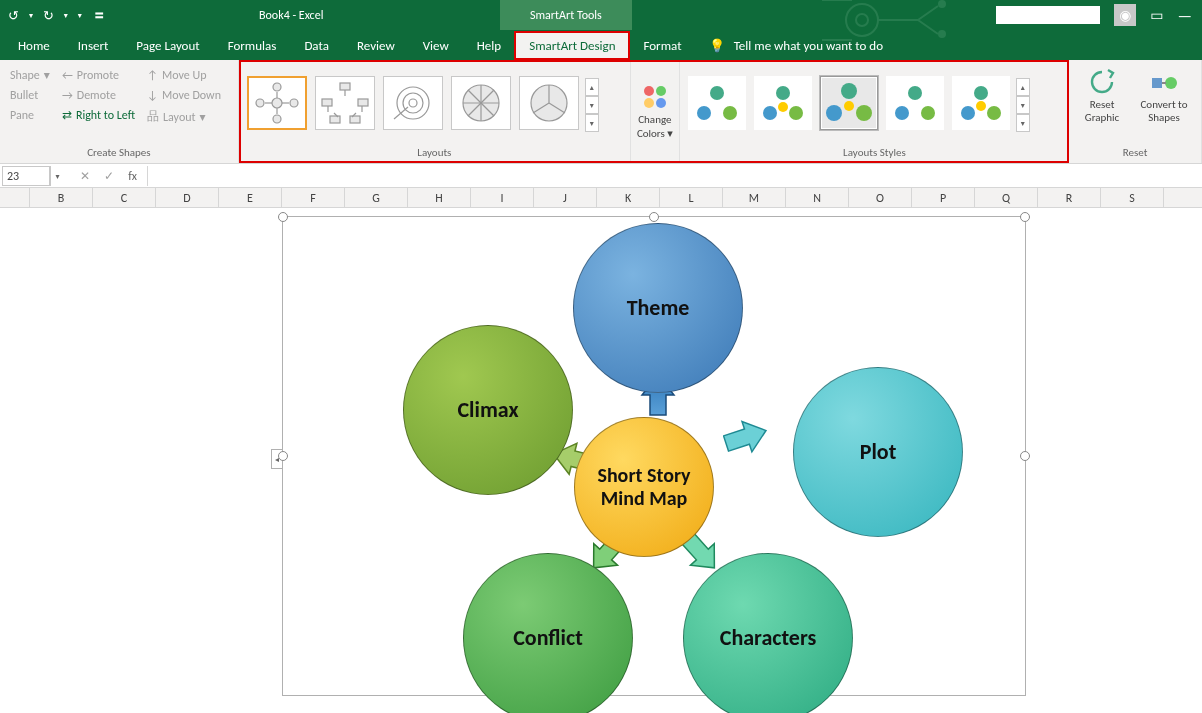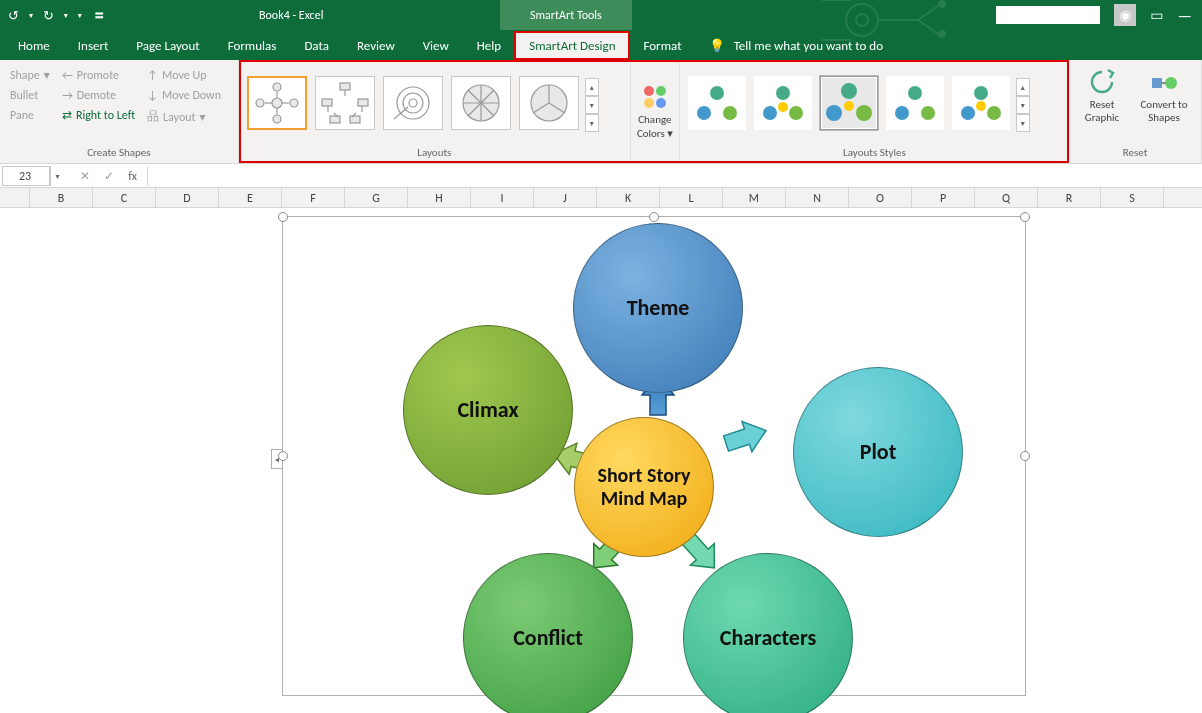--- a/index.html
+++ b/index.html
@@ -25,21 +25,21 @@
 .gbtn{display:flex;align-items:center;gap:4px;padding:2px 4px;color:#a0a0a0;font-size:12px;white-space:nowrap}
 .layout-thumb{width:60px;height:54px;border:1px solid #c8c8c8;background:#fff;margin:4px 2px;display:flex;align-items:center;justify-content:center}
 .layout-thumb.sel{border:1px solid #f0a030;box-shadow:0 0 0 1px #f0a030 inset}
 .spin{width:14px;display:flex;flex-direction:column;margin-top:4px}
 .spin span{height:18px;border:1px solid #c8c8c8;background:#fff;font-size:8px;display:flex;align-items:center;justify-content:center;color:#666}
 .style-thumb{width:58px;height:54px;margin:4px 2px;display:flex;align-items:center;justify-content:center;background:#fff;border:1px solid transparent}
 .style-thumb.sel{border:1px solid #999;background:#e8e8e8;box-shadow:inset 0 0 0 1px #fff,0 0 0 1px #bbb}
 .vbtn{display:flex;flex-direction:column;align-items:center;justify-content:center;padding:4px 6px;font-size:11px;color:#444;text-align:center;line-height:1.2}
 .vbtn .ic{width:28px;height:28px;margin-bottom:2px}
 .fbar{height:24px;background:#fff;border-bottom:1px solid #d6d6d6;display:flex;align-items:center;font-size:12px;color:#444}
-.namebox{width:48px;height:20px;border:1px solid #c8c8c8;margin-left:2px;padding-left:16px;display:flex;align-items:center}
+.namebox{width:48px;height:20px;border:1px solid #c8c8c8;margin-left:2px;padding-left:4px;display:flex;align-items:center}
 .fbar .dd{width:14px;border-left:1px solid #c8c8c8;height:20px;display:flex;align-items:center;justify-content:center;font-size:8px;color:#666}
 .fbar .fx{display:flex;align-items:center;gap:14px;margin-left:16px;color:#a0a0a0}
 .colhdr{height:20px;background:#f3f2f1;border-bottom:1px solid #d6d6d6;display:flex}
 .colhdr .c{width:63px;border-right:1px solid #d6d6d6;text-align:center;font-size:12px;color:#444;line-height:20px}
 .canvas{position:relative;height:520px;background:#fff}
 .obj{position:absolute;left:282px;top:8px;width:744px;height:480px;border:1px solid #b0b0b0}
 .handle{position:absolute;width:10px;height:10px;background:#fff;border:1px solid #888;border-radius:50%}
 .ex-toggle{position:absolute;left:-12px;top:232px;width:12px;height:20px;border:1px solid #b0b0b0;background:#fff;font-size:8px;display:flex;align-items:center;justify-content:center;color:#666}
 .sa{position:absolute;left:0;top:0;width:100%;height:100%}
 .node{position:absolute;border-radius:50%;display:flex;align-items:center;justify-content:center;text-align:center;font-weight:bold;color:#111;font-size:22px;line-height:1.15;border:1.5px solid rgba(0,0,0,.35)}

